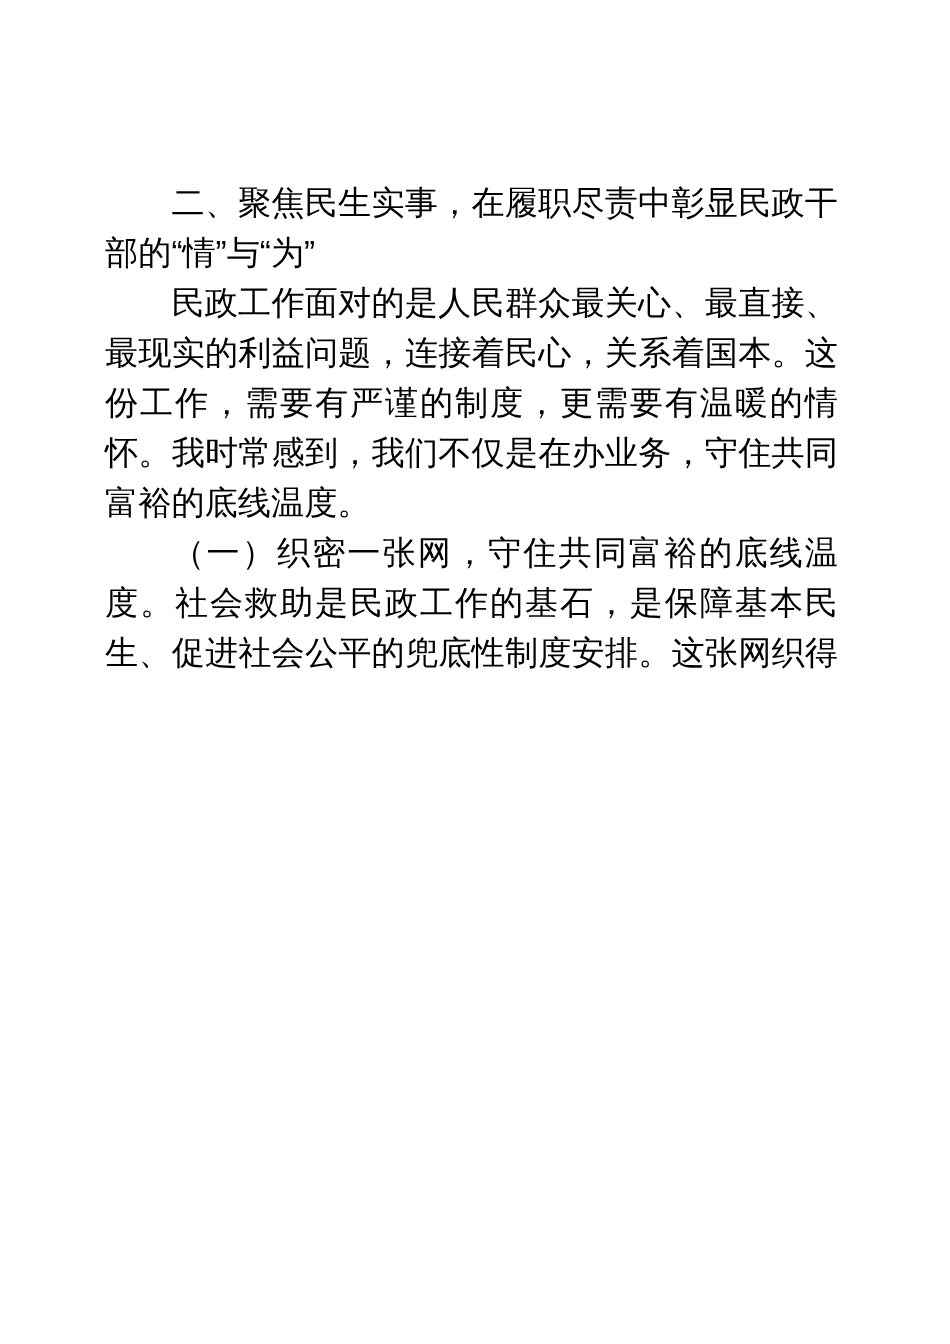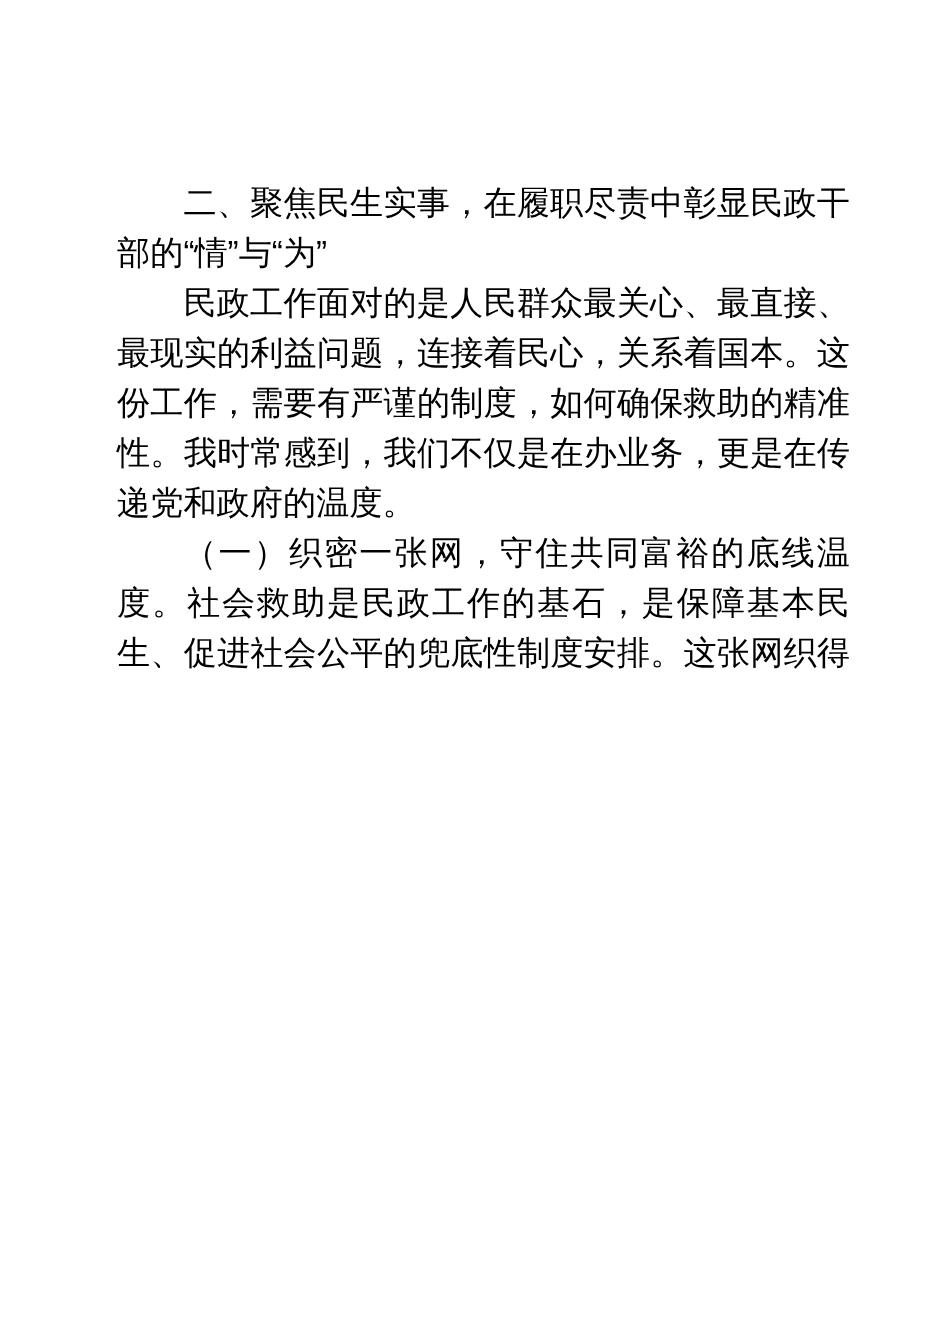--- a/index.html
+++ b/index.html
@@ -21,21 +21,20 @@
     overflow: hidden;
     box-sizing: border-box;
   }
 
   
   .text-column {
     position: absolute;
     left: 105px;
     top: 178px;
     width: 733px;
-    margin-left: 12px;
   }
 
   .para {
     margin: 0;
     padding: 0;
     color: #000000;
     font-size: 33.2px;
     line-height: 50px;
     letter-spacing: 0px;
     text-align: justify;
@@ -60,19 +59,19 @@
 </style>
 </head>
 <body>
 
 <div class="page">
 
   <div class="text-column">
 
     <p class="para heading">二、聚焦民生实事，在履职尽责中彰显民政干部的“情”与“为”</p>
 
-    <p class="para">民政工作面对的是人民群众最关心、最直接、最现实的利益问题，连接着民心，关系着国本。这份工作，需要有严谨的制度，如何确保救助的精准性。我时常感到，我们不仅是在办业务，更是在传递党和政府的温度。</p>
+    <p class="para">民政工作面对的是人民群众最关心、最直接、最现实的利益问题，连接着民心，关系着国本。这份工作，需要有严谨的制度，更需要有温暖的情怀。我时常感到，我们不仅是在办业务，守住共同富裕的底线温度。</p>
 
     <p class="para clipped">（一）织密一张网，守住共同富裕的底线温度。社会救助是民政工作的基石，是保障基本民生、促进社会公平的兜底性制度安排。这张网织得牢不牢，直接关系到困难群众的生存与尊严。近年来，随着社会救助体系的不断完善，我们的工作也面临着新的挑战。如何确保救助的精准性，让每一分"救命钱"都用在刀刃上，是我时常感到压力和责任的地方。资金的使用与管理，是高压线，更是检验我们党性的试金石。根据民政部近年来的部署，社会救助正在向构建分层分类的救助体系和优化动态监测信息平台的方向发展，这意味着我们的工作要更加精细。对我而言，每一份申请材料背后，都是一个家庭的期盼；每一次入户核查，都是一次对群众生活最真切地感知。因此，健全廉政风险防控机制，不仅是对制度的敬畏，更是对人民的负责。只有用心、用情、用力，把群众的事当成自己的事，才能真正守住这条共同富裕的底线，让每一个身处困境的</p>
 
   </div>
 
 </div>
 
 </body></html>

